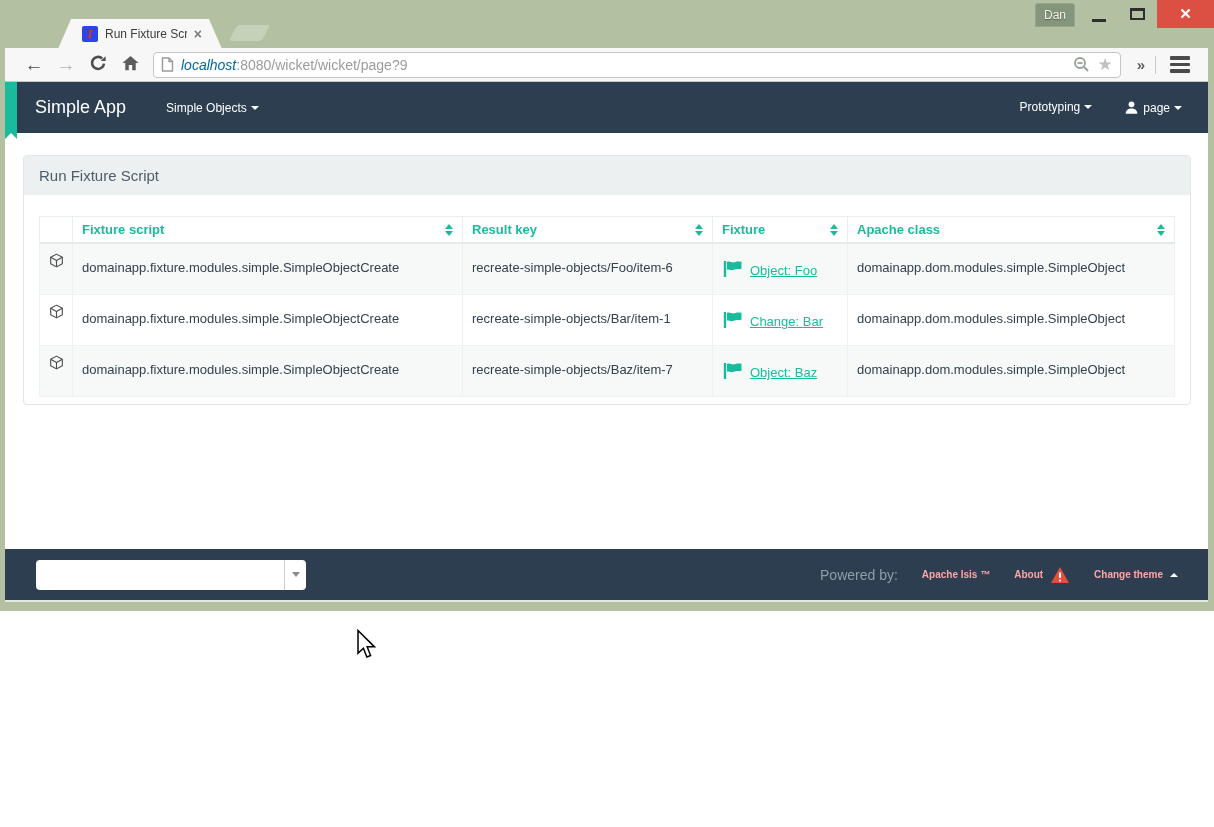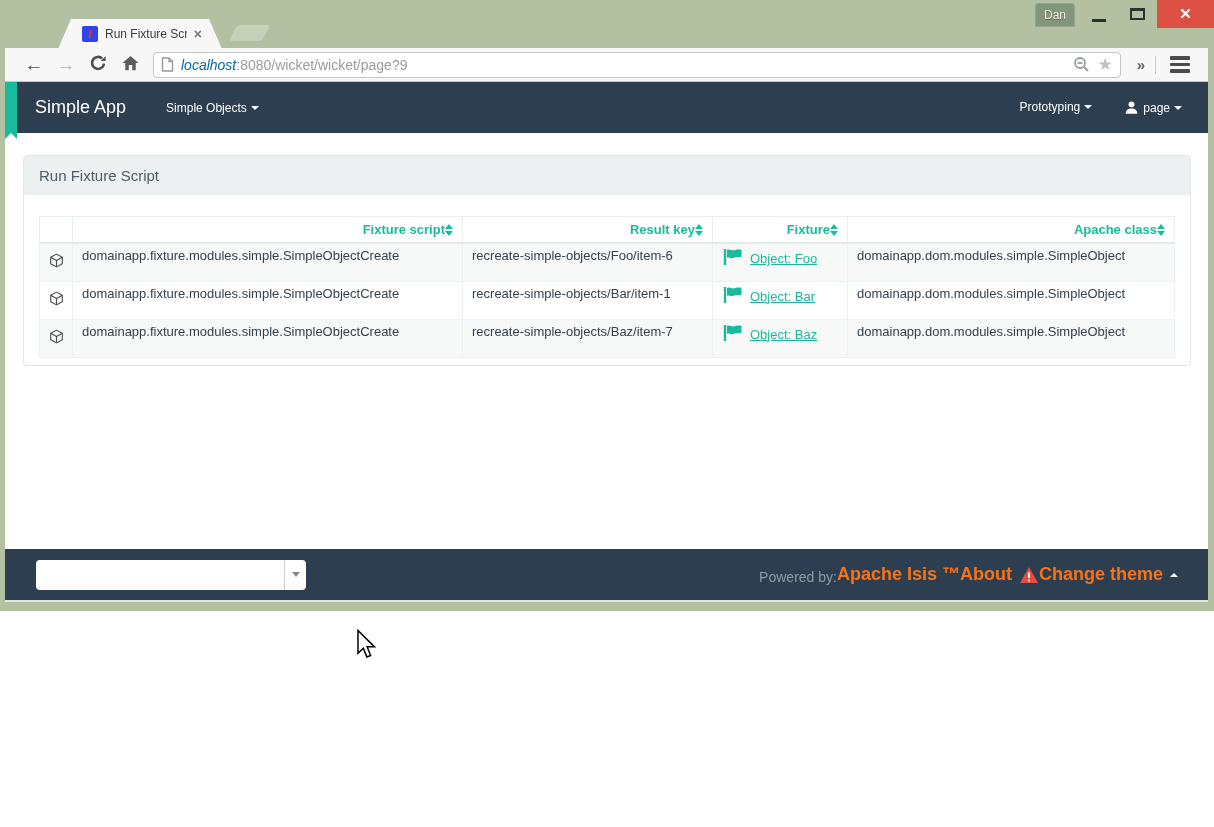--- a/index.html
+++ b/index.html
@@ -67,40 +67,40 @@
 
   .main { flex:1; position:relative; background:#fff; }
 
   .panel { margin:22px 17px 0 18px; border:1px solid #e2e6e6; border-radius:4px; overflow:hidden; }
   .panel-heading { background:#ecf0f1; padding:11px 15px; font-size:15px; color:#4e5d6a; }
   .panel-body { padding:15px 15px 7px; }
 
   table { border-collapse:collapse; width:100%; table-layout:fixed; margin-top:6px; }
   th { color:#18bc9c; font-size:13px; font-weight:bold; text-align:left; padding:5px 9px;
     border:1px solid #e9eeee; border-bottom:2px solid #e4eaea; vertical-align:middle; }
-  .th-flex { display:flex; align-items:center; justify-content:flex-end; }
-  td { font-size:13px; color:#32424e; padding:4px 9px; border:1px solid #eef1f1; height:38px; vertical-align:top; }
+  .th-flex { display:flex; align-items:center; justify-content:space-between; }
+  td { font-size:13px; color:#32424e; padding:16px 9px; border:1px solid #eef1f1; height:38px; vertical-align:top; }
   tbody tr:nth-child(odd) { background:#f7f8f8; }
   .sort-icon { display:inline-flex; flex-direction:column; gap:2px; }
   .sort-icon .up { width:0; height:0; border-left:4px solid transparent; border-right:4px solid transparent; border-bottom:5px solid #18bc9c; }
   .sort-icon .dn { width:0; height:0; border-left:4px solid transparent; border-right:4px solid transparent; border-top:5px solid #18bc9c; }
   .cell-icon { text-align:center; padding-top:9px; }
   .result-cell { display:flex; align-items:flex-start; gap:6px; }
   .obj-link { color:#18bc9c; text-decoration:underline; margin-top:3px; }
 
   
   .footer { height:53px; background:#2c3e50; flex:none; display:flex; align-items:center;
     padding:0 30px 0 31px; border-bottom:2px solid #e3e8dd; }
   .footer-select { width:270px; height:30px; background:#fff; border-radius:4px; position:relative; }
   .footer-select .drop { position:absolute; right:0; top:0; bottom:0; width:22px; border-left:1px solid #ccc;
     display:flex; align-items:center; justify-content:center; }
   .footer-select .drop span { width:0; height:0; border-left:4px solid transparent; border-right:4px solid transparent; border-top:5px solid #8a8a8a; }
-  .footer-right { margin-left:auto; display:flex; align-items:flex-end; }
+  .footer-right { margin-left:auto; display:flex; align-items:center; gap:24px; }
   .powered-by { color:#8e9fa6; font-size:14px; }
-  .footer-link { color:#f97316; font-size:18px; font-weight:bold; display:flex; align-items:center; gap:7px; }
+  .footer-link { color:#fca5a5; font-size:10px; font-weight:bold; display:flex; align-items:center; gap:7px; }
 
   .cursor { position:absolute; left:356px; top:629px; z-index:99; }
 </style>
 </head>
 <body>
 
 <div class="window">
 
   <div class="chrome-top">
     <div class="profile-badge">Dan</div>
@@ -265,21 +265,21 @@
                     </svg>
                 </td>
                 <td>domainapp.fixture.modules.simple.SimpleObjectCreate</td>
                 <td>recreate-simple-objects/Bar/item-1</td>
                 <td>
                   <div class="result-cell">
                     <svg width="22" height="18" viewBox="0 0 22 18">
                         <path d="M3 1 V17" stroke="#18bc9c" stroke-width="2.4"></path>
                         <path d="M5 2 C8 0.5 10 3.5 13.5 2 C16 1 18 2 19.5 1.6 L19.5 8.8 C17 9.8 15 8.3 11.8 9.8 C9 11 6.8 9 5 9.8 Z" fill="#18bc9c"></path>
                       </svg>
-                    <a class="obj-link">Object: Bar</a>
+                    <a class="obj-link">Change: Bar</a>
                   </div>
                 </td>
                 <td>domainapp.dom.modules.simple.SimpleObject</td>
               </tr>
               <tr>
                 <td class="cell-icon">
                   <svg width="15" height="15" viewBox="0 0 16 16" fill="none" stroke="#4d4d4d" stroke-width="1.2" stroke-linejoin="round">
                       <path d="M8 1.2 L14.2 4.6 V11.4 L8 14.8 L1.8 11.4 V4.6 Z"></path>
                       <path d="M1.8 4.6 L8 8 L14.2 4.6"></path>
                       <path d="M8 8 V14.8"></path>

